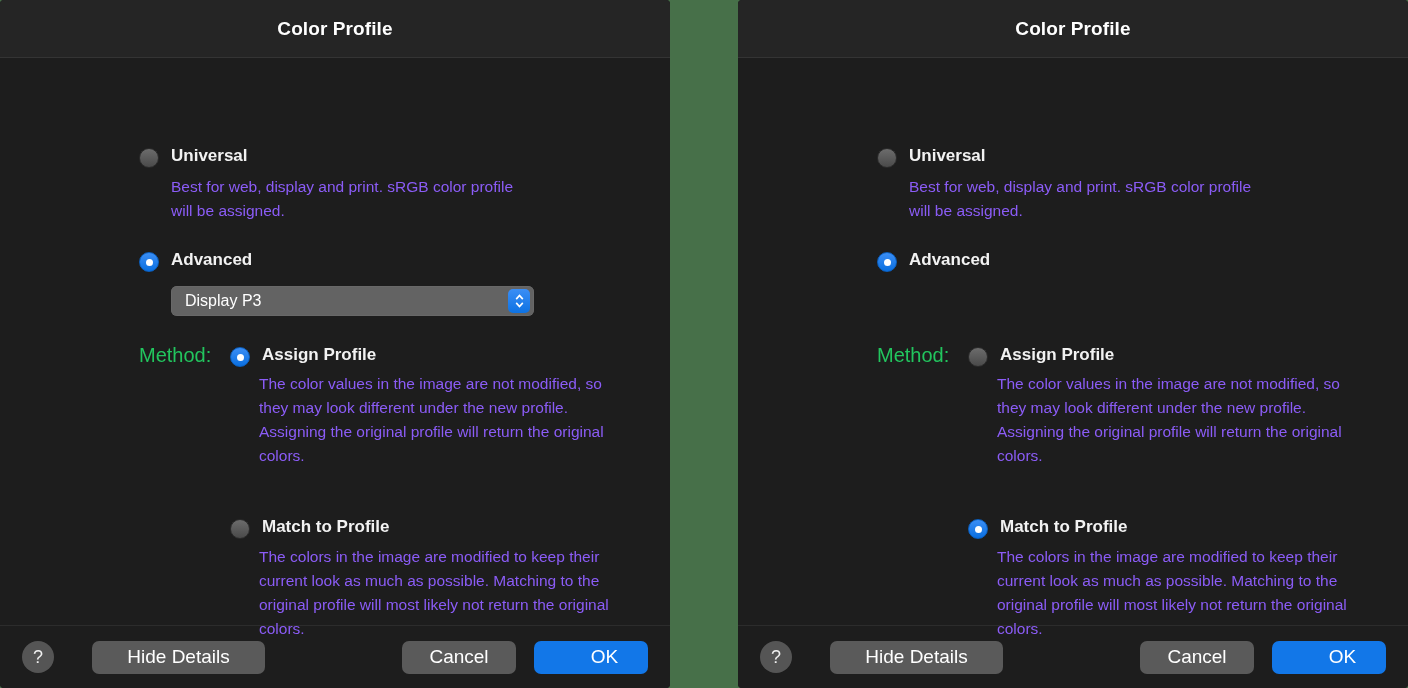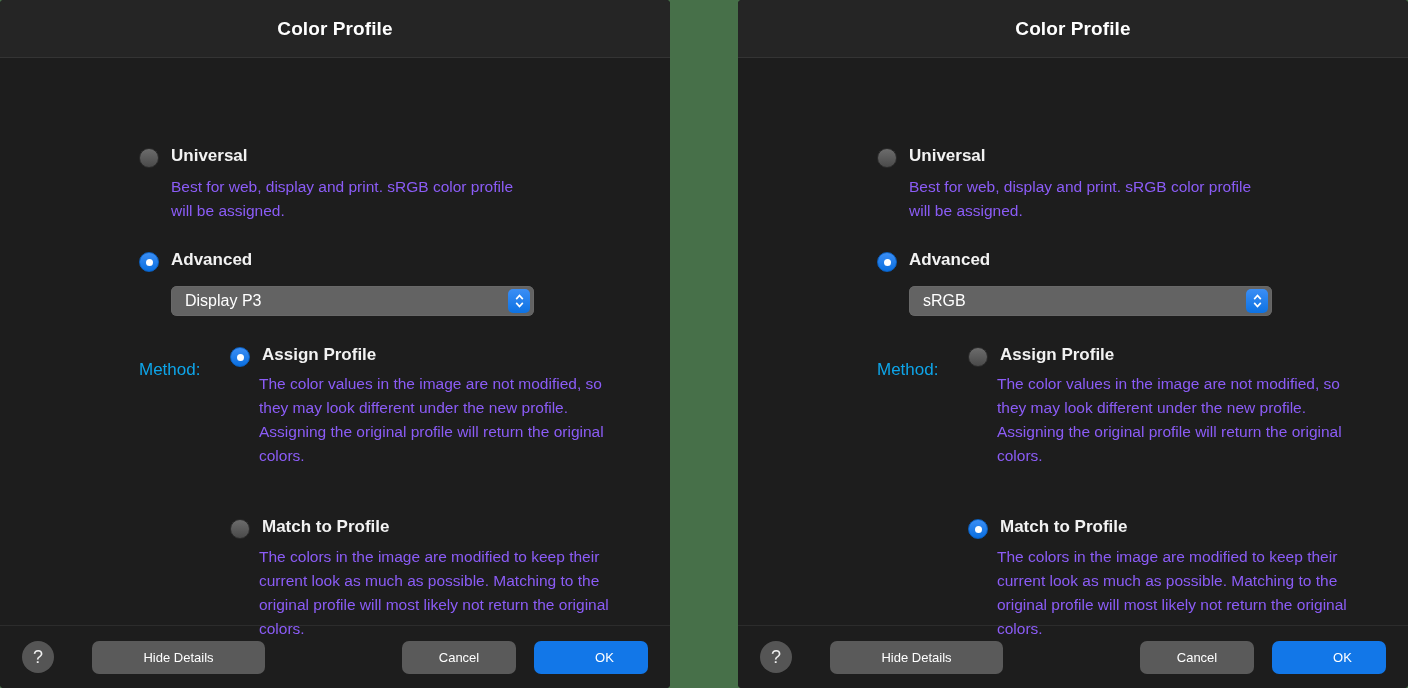--- a/index.html
+++ b/index.html
@@ -127,23 +127,23 @@
   .blk { position: absolute; }
 
   .universal-row   { left: 139px; top: 88px; }
   .universal-desc  { left: 171px; top: 117px; }
   .advanced-row    { left: 139px; top: 192px; }
   .select-wrap     { left: 171px; top: 228px; }
 
   .method-label {
     position: absolute;
     left: 139px;
-    top: 302px;
-    color: #0ea5e9;
-    font-size: 17px;
+    top: 287px;
+    color: #22c55e;
+    font-size: 20px;
     line-height: 20px;
   }
   .assign-row  { left: 230px; top: 287px; }
   .assign-desc { left: 259px; top: 314px; }
   .match-row   { left: 230px; top: 459px; }
   .match-desc  { left: 259px; top: 487px; }
 
   
   .select {
     width: 363px;
@@ -190,21 +190,21 @@
     justify-content: center;
     flex: 0 0 32px;
   }
   .btn {
     height: 33px;
     border-radius: 7px;
     display: flex;
     align-items: center;
     justify-content: center;
     color: #ffffff;
-    font-size: 13px;
+    font-size: 19px;
     box-sizing: border-box;
     padding: 0 18px;
   }
   .btn.gray { background: #5a5a5a; }
   .btn.blue { background: #1277e8; padding-left: 45px; }
   .btn-hide { margin-left: 38px; min-width: 173px; }
   .btn-cancel { min-width: 114px; }
   .btn-ok { min-width: 114px; margin-left: 18px; }
   .spacer { flex: 1 1 auto; }
 </style>
@@ -289,31 +289,20 @@
         <span class="radio off"></span>
         <span class="opt-label">Universal</span>
       </div>
       <div class="blk universal-desc desc">Best for web, display and print. sRGB color profile will be assigned.</div>
 
       <div class="blk advanced-row row">
         <span class="radio on"></span>
         <span class="opt-label">Advanced</span>
       </div>
 
-      <div class="blk select-wrap">
-        <div class="select">
-          <span class="value">sRGB</span>
-          <span class="stepper">
-            <svg width="13" height="18" viewBox="0 0 13 18">
-              <path d="M6.5 2.2 L10.4 6.6 L9.2 7.7 L6.5 4.7 L3.8 7.7 L2.6 6.6 Z" fill="#ffffff"></path>
-              <path d="M6.5 15.8 L2.6 11.4 L3.8 10.3 L6.5 13.3 L9.2 10.3 L10.4 11.4 Z" fill="#ffffff"></path>
-            </svg>
-          </span>
-        </div>
-      </div>
 
       <div class="method-label">Method:</div>
 
       <div class="blk assign-row row">
         <span class="radio off"></span>
         <span class="opt-label">Assign Profile</span>
       </div>
       <div class="blk assign-desc desc">The color values in the image are not modified, so they may look different under the new profile. Assigning the original profile will return the original colors.</div>
 
       <div class="blk match-row row">

